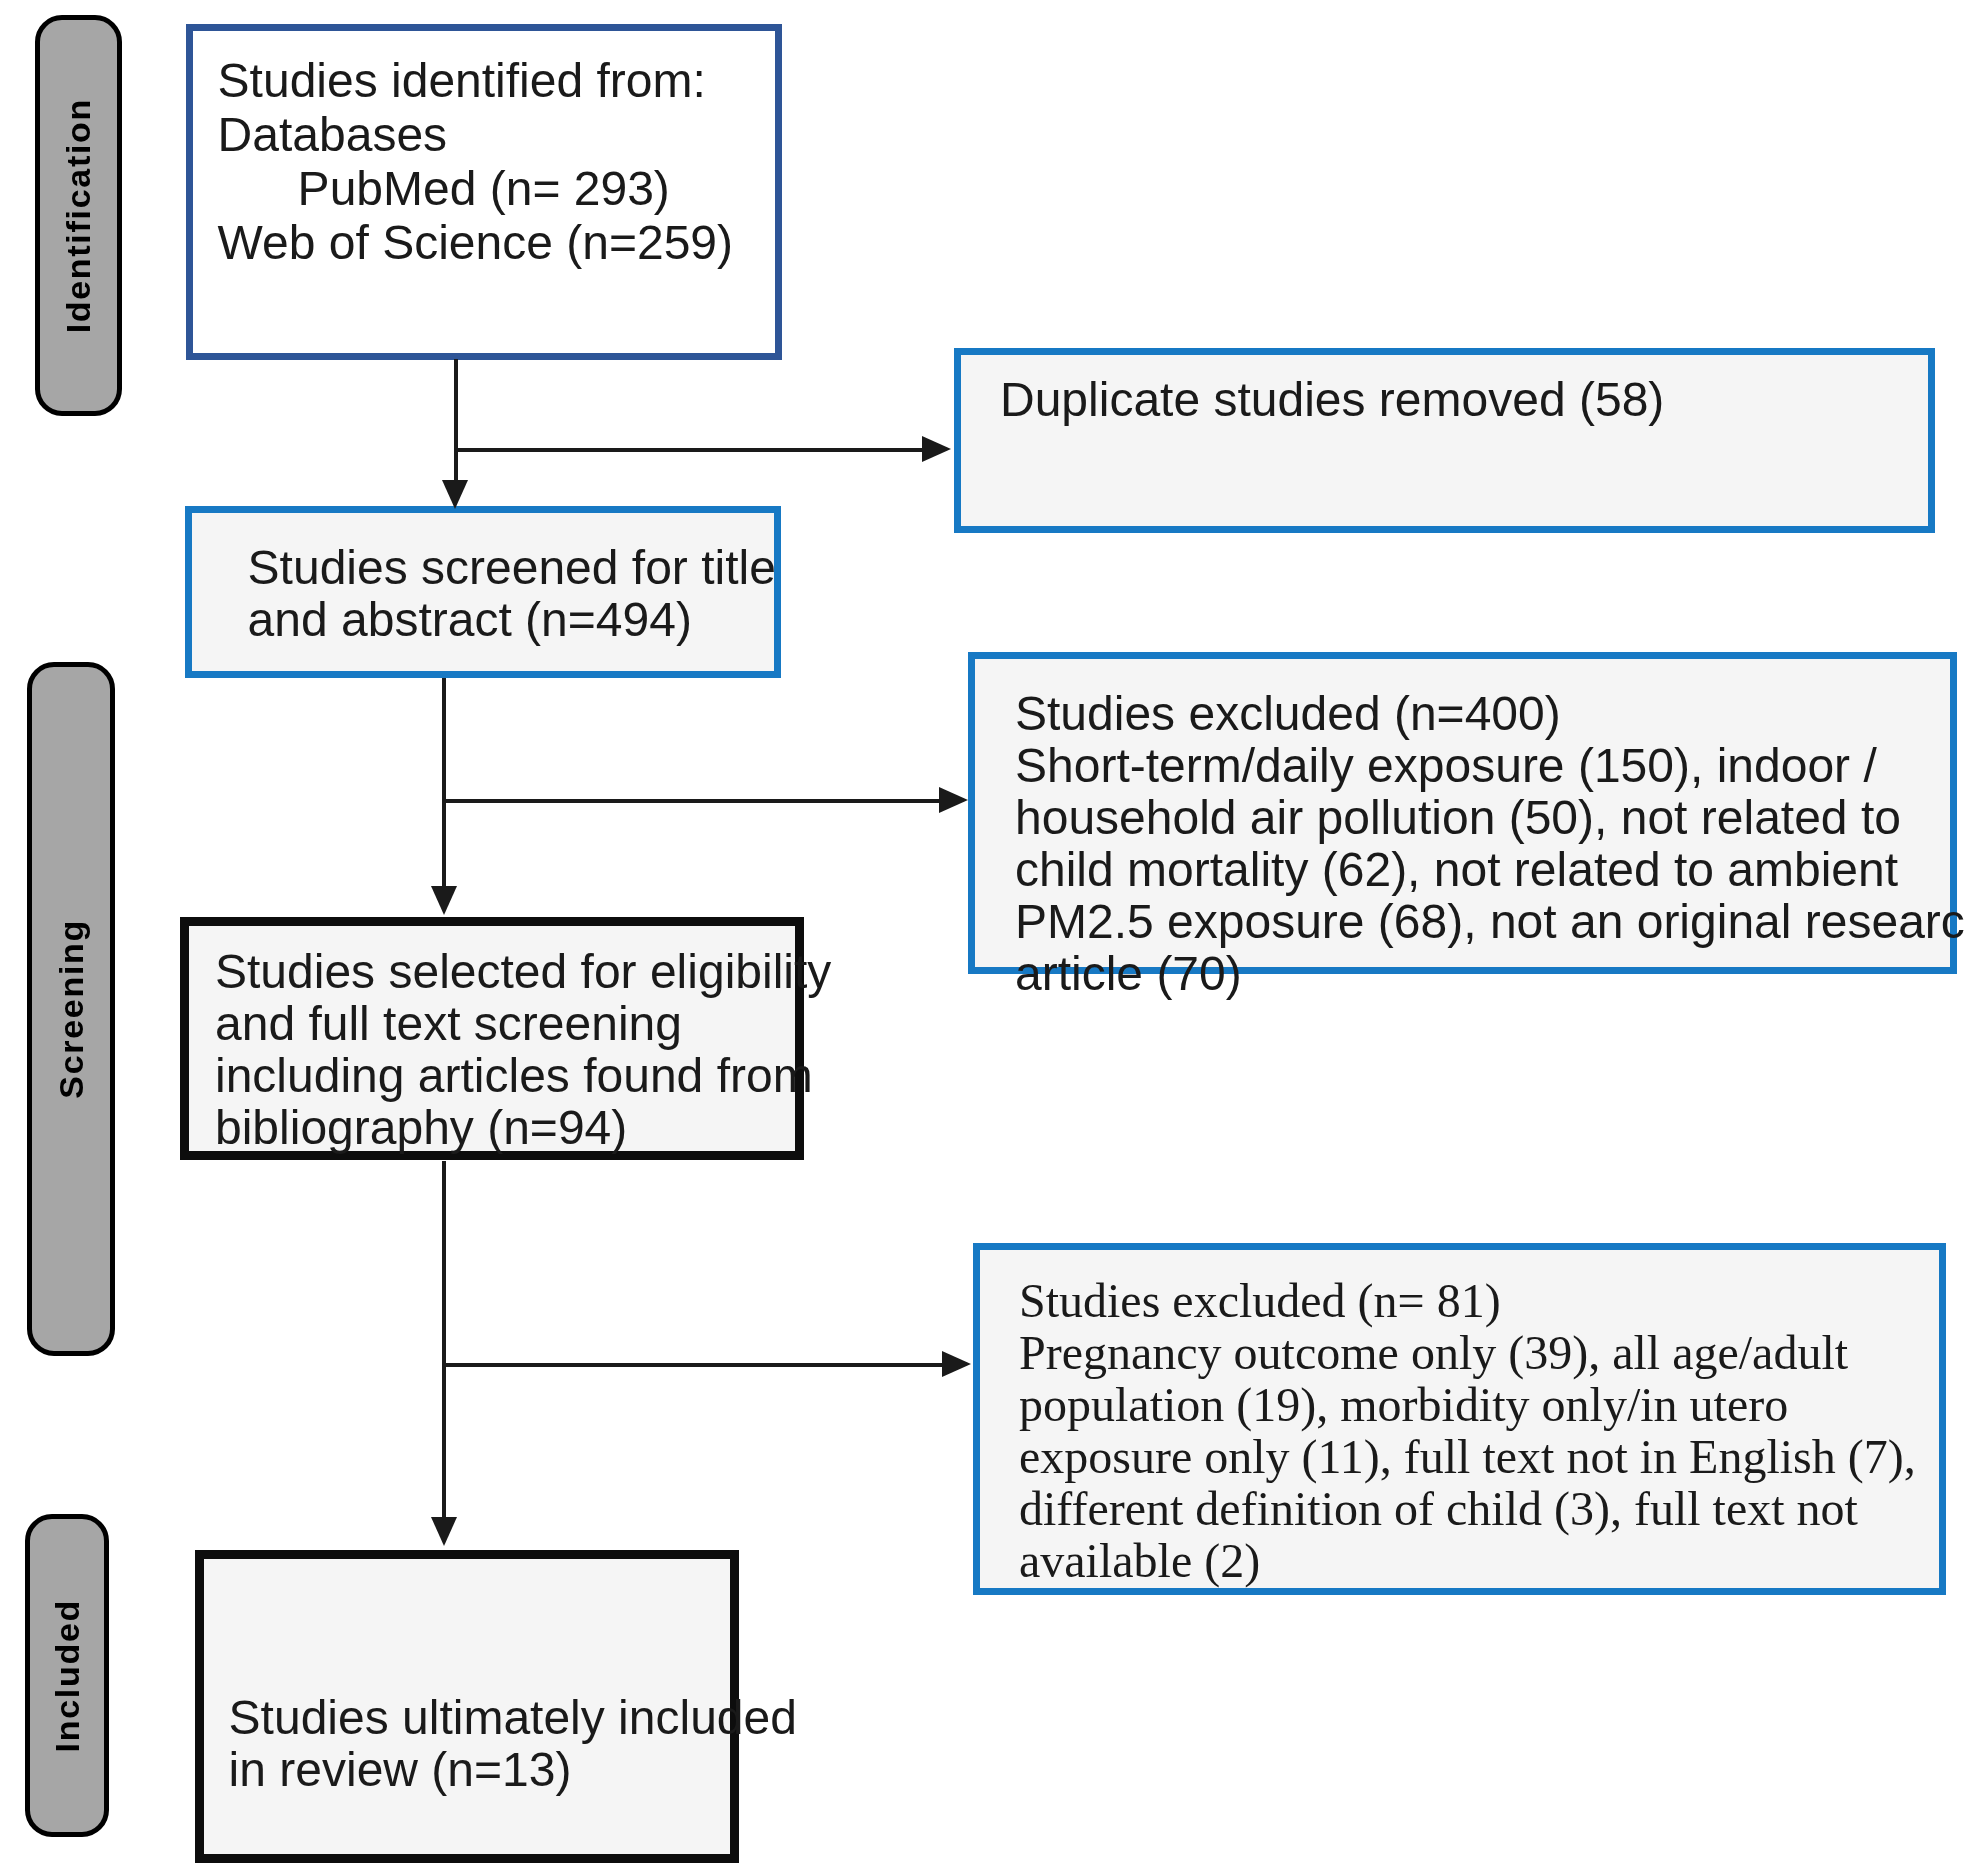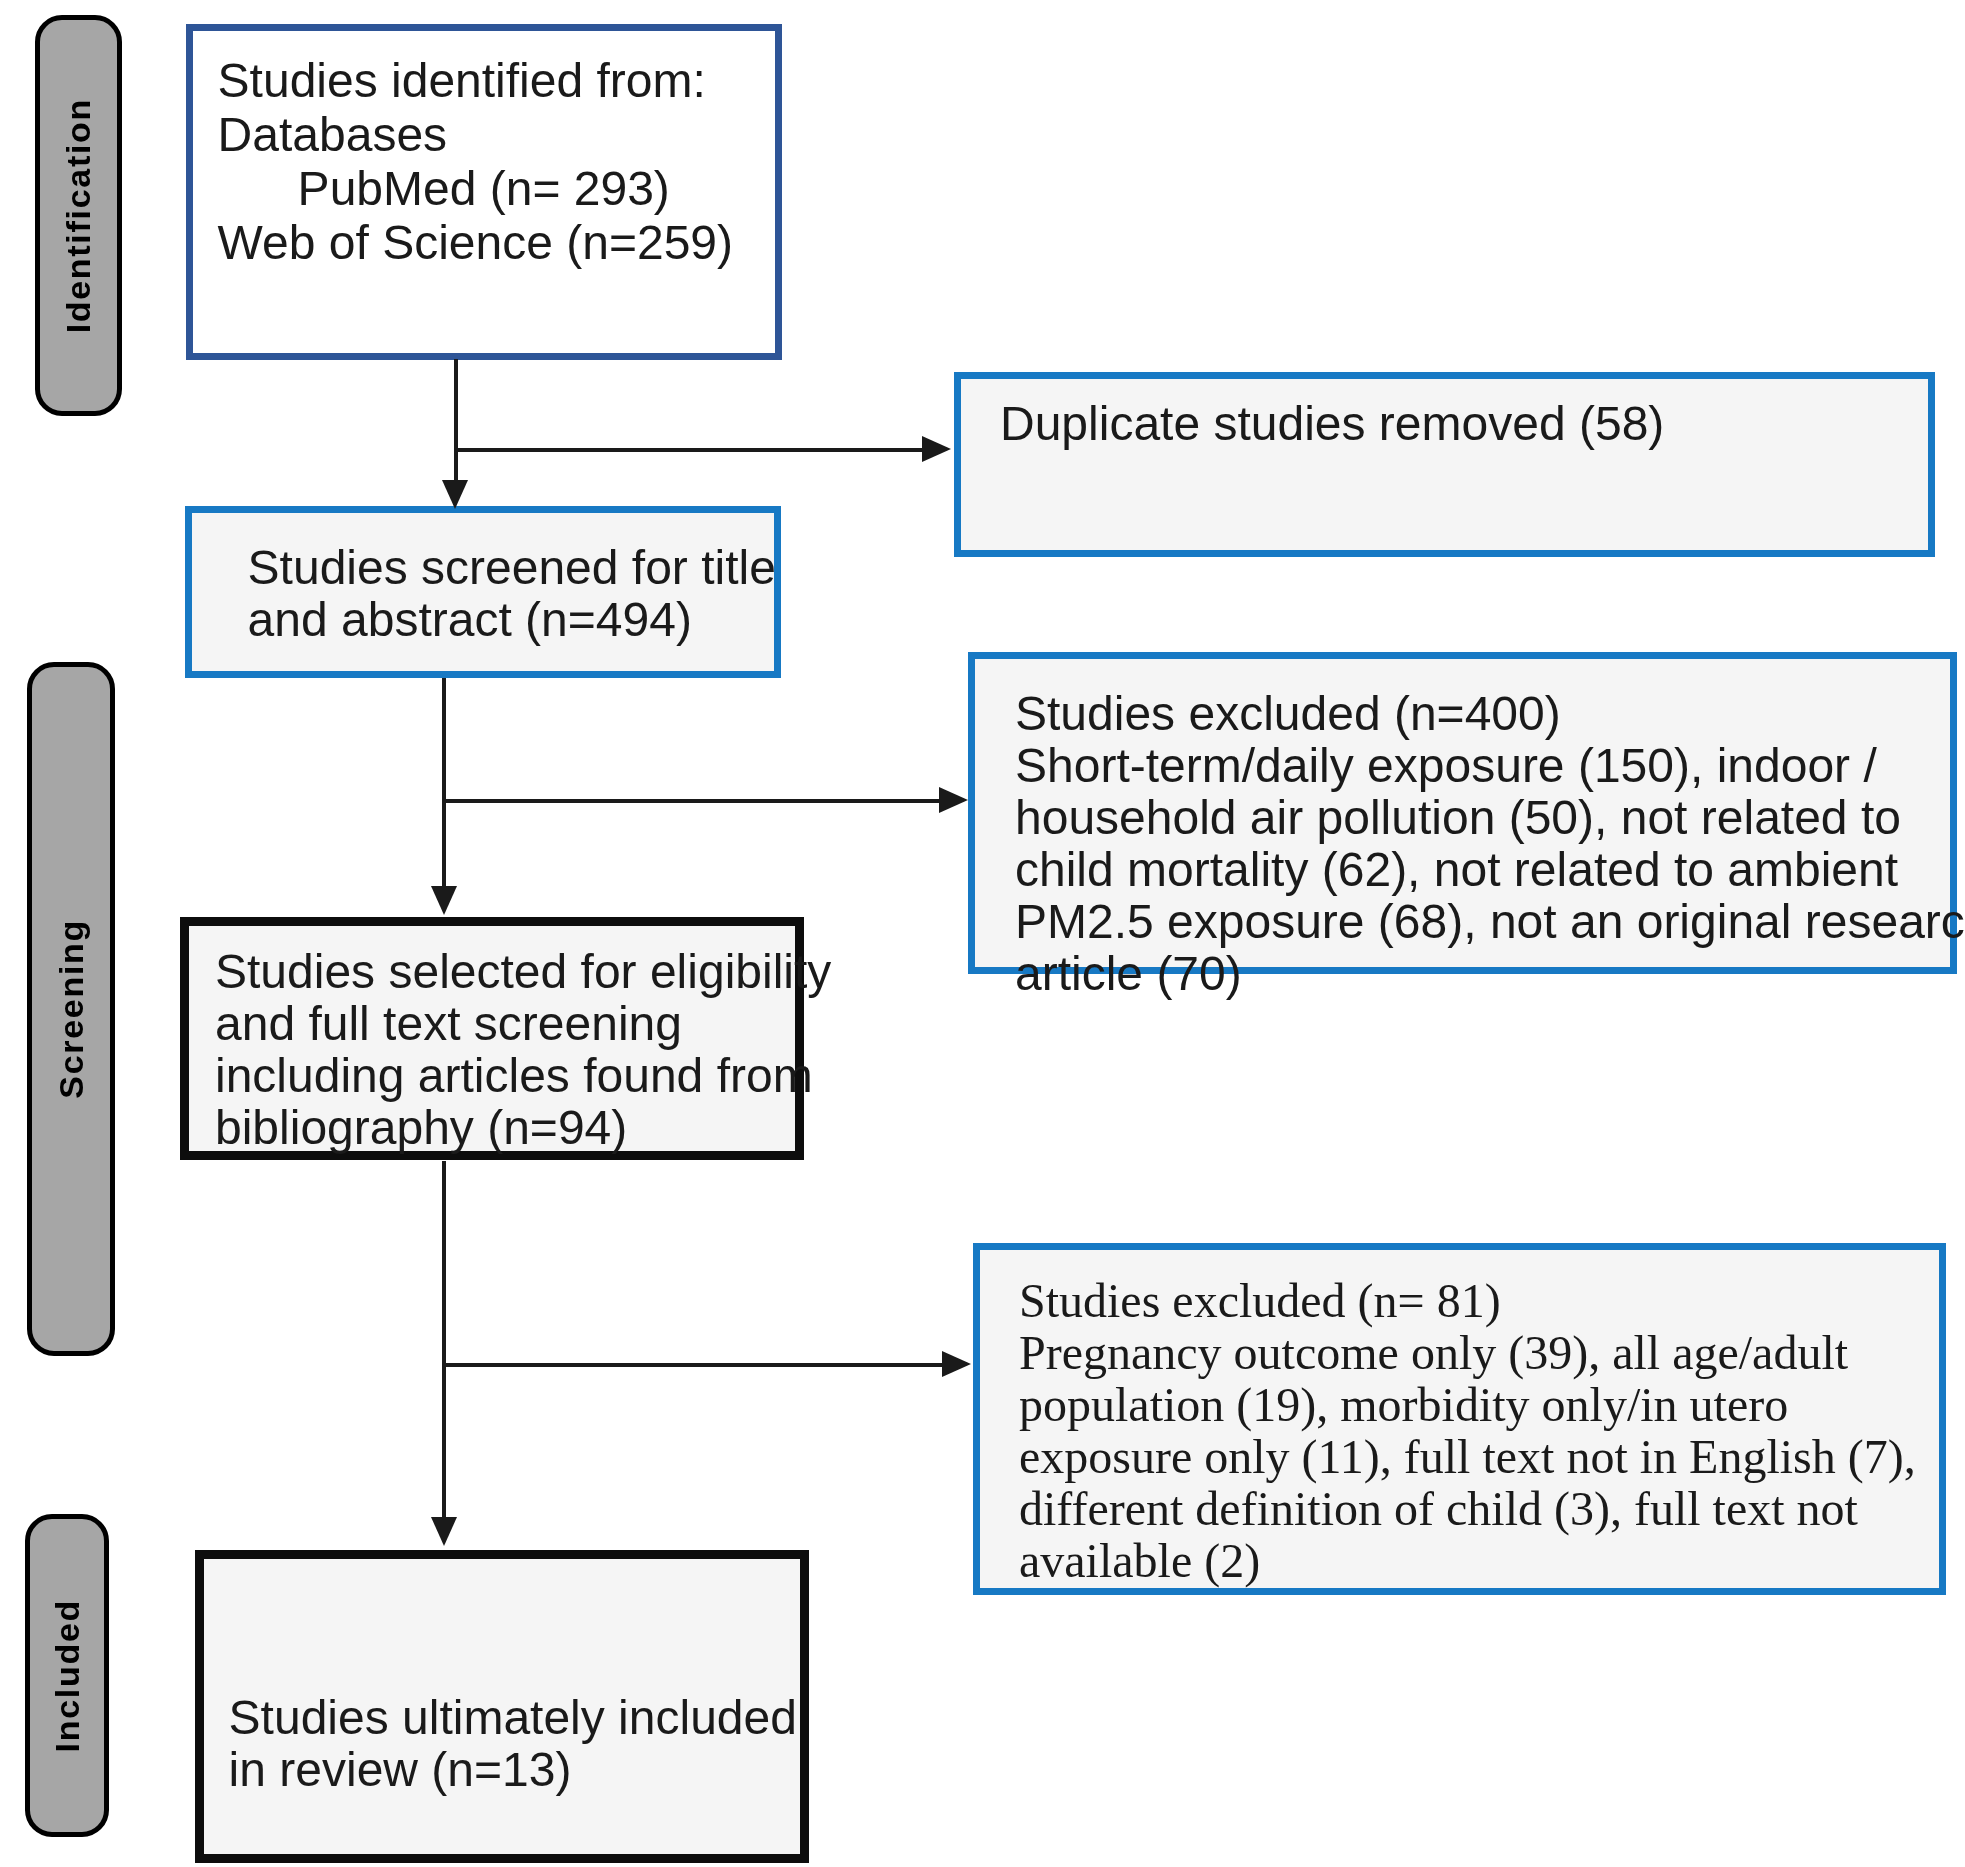--- a/index.html
+++ b/index.html
@@ -49,36 +49,36 @@
     background:var(--box-fill);
   }
   .box-text{
     white-space:pre;
     font-size:48px;
     line-height:52px;
   }
   .box-identified{left:186px;top:23.5px;width:596px;height:336px;border:7.3px solid var(--navy-border);background:var(--white-fill);}
   .box-identified .box-text{padding:23.5px 5.6px 0 24.6px;line-height:54px;}
 
-  .box-duplicates{left:954px;top:372px;width:981px;height:185px;border:7.3px solid var(--blue-border);}
+  .box-duplicates{left:954px;top:348px;width:981px;height:185px;border:7.3px solid var(--blue-border);}
   .box-duplicates .box-text{padding:19px 5.6px 0 39px;}
 
   .box-screened{left:185px;top:506px;width:596px;height:172px;border:7.3px solid var(--blue-border);padding-left:31px;}
   .box-screened .box-text{padding:29px 5.6px 0 24.6px;}
 
   .box-excluded1{left:968px;top:652px;width:989px;height:322px;border:7.3px solid var(--blue-border);}
   .box-excluded1 .box-text{padding:29px 5.6px 0 40px;}
 
   .box-eligibility{left:180px;top:917px;width:624px;height:243px;border:9px solid var(--black-border);}
   .box-eligibility .box-text{padding:20px 6px 0 26px;}
 
   .box-excluded2{left:973px;top:1243px;width:973px;height:352px;border:7.3px solid var(--blue-border);font-family:Liberation Serif, serif;}
   .box-excluded2 .box-text{padding:24.6px 5.6px 0 39px;}
 
-  .box-included{left:195px;top:1550px;width:614px;height:313px;border:9px solid var(--black-border);}
+  .box-included{left:195px;top:1550px;width:544px;height:313px;border:9px solid var(--black-border);}
   .box-included .box-text{padding:133px 5.6px 0 24.6px;}
 
   
   .line{position:absolute;background:var(--arrow);}
   .line.v{width:3.9px;}
   .line.h{height:3.9px;}
   .v1{left:454px;top:359px;height:129px;}
   .h1{left:456px;top:448px;width:469px;}
   .v2{left:442px;top:678px;height:209px;}
   .h2{left:444px;top:799px;width:495px;}

